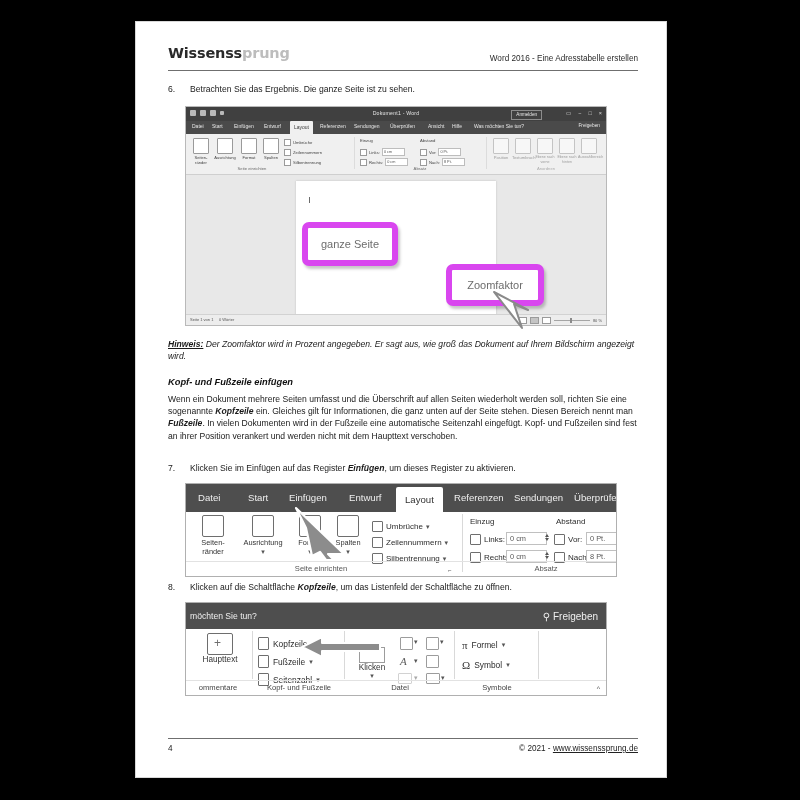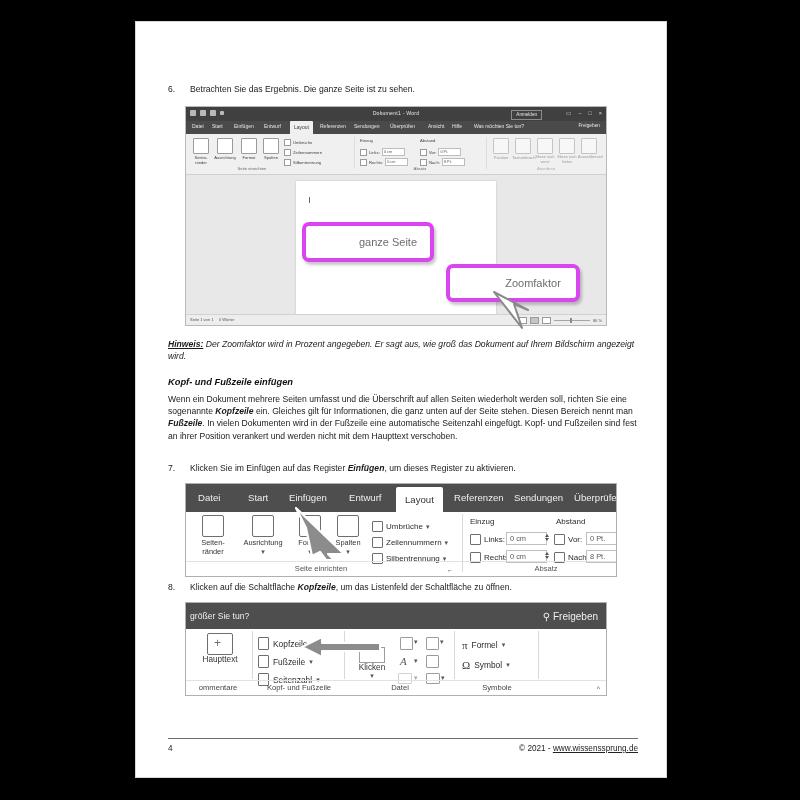--- a/index.html
+++ b/index.html
@@ -119,25 +119,24 @@
   }
   .w-status .sl{position:absolute;left:4px;top:2px;font-size:4px;color:#555;}
   .w-status .sr{position:absolute;right:4px;top:2px;font-size:4px;color:#555;display:flex;gap:3px;align-items:center;}
   .w-status .zbar{width:36px;height:1px;background:#a5a5a5;position:relative;}
   .w-status .zbar i{position:absolute;left:16px;top:-2px;width:2px;height:5px;background:#8a8a8a;}
   .w-status .viewb{width:7px;height:5px;border:1px solid #9a9a9a;background:#fff;}
   .w-status .viewb.on{background:#c4c4c4;}
 
   
   .callout{
-    position:absolute;background:#fff;border:4px solid #d946ef;border-radius:7px;
+    position:absolute;background:#fff;border:6px solid #d946ef;border-radius:7px;
     font-size:11px;color:#6d6d6d;display:flex;align-items:center;justify-content:center;
     box-shadow:2px 3px 3px rgba(0,0,0,.22);
     font-family:"Liberation Sans",sans-serif;
-    padding-left:40px;
   }
 
   
   .shot2{
     position:absolute;left:49px;top:461px;width:430px;height:92px;
     border:1px solid #b0b0b0;background:#fff;overflow:hidden;
   }
   .s2-tabs{height:28px;background:#4e4e4e;position:relative;}
   .s2-tabs .t{position:absolute;top:8px;font-size:9.6px;color:#efefef;white-space:nowrap;}
   .s2-tabs .t.active{
@@ -184,20 +183,27 @@
   .gico{position:absolute;border:1.2px solid #9c9c9c;background:#fff;border-radius:1px;}
   .caret{font-size:7px;color:#555;}
   .collapse{position:absolute;right:6px;bottom:2px;font-size:7px;color:#555;}
 </style>
 </head>
 <body>
 
 <div class="page">
  <div class="page-inner">
 
+  <div class="doc-header">
+    <div class="logo">
+      <span class="a">Wissenss</span><span class="b">prung</span>
+    </div>
+    <div class="header-right">Word 2016 - Eine Adresstabelle erstellen</div>
+    <div class="header-rule"></div>
+  </div>
 
   <div class="num-item" style="left:32px;top:62px;width:470px;">
     <span class="n">6.</span>
     <span class="t">Betrachten Sie das Ergebnis. Die ganze Seite ist zu sehen.</span>
   </div>
 
   <div class="shot1">
 
     <div class="w-title">
       <div class="qat">
@@ -476,21 +482,21 @@
     </svg>
   </div>
 
   <div class="num-item" style="left:32px;top:560px;width:470px;">
     <span class="n">8.</span>
     <span class="t"><span>Klicken auf die Schaltfläche </span><span class="bi">Kopfzeile</span><span>, um das Listenfeld der Schaltfläche zu öffnen.</span></span>
   </div>
 
   <div class="shot3">
     <div class="s3-top">
-      <div class="q">größer Sie tun?</div>
+      <div class="q">möchten Sie tun?</div>
       <div class="share">
         <span>⚲</span>
         <span>Freigeben</span>
       </div>
     </div>
 
     <div class="s3-rib">
 
       <div class="s3big" style="left:4px;top:4px;width:60px;">
         <div style="width:24px;height:20px;border:1.4px solid #6e6e6e;border-radius:2px;margin:0 auto;background:#fff;position:relative;">

